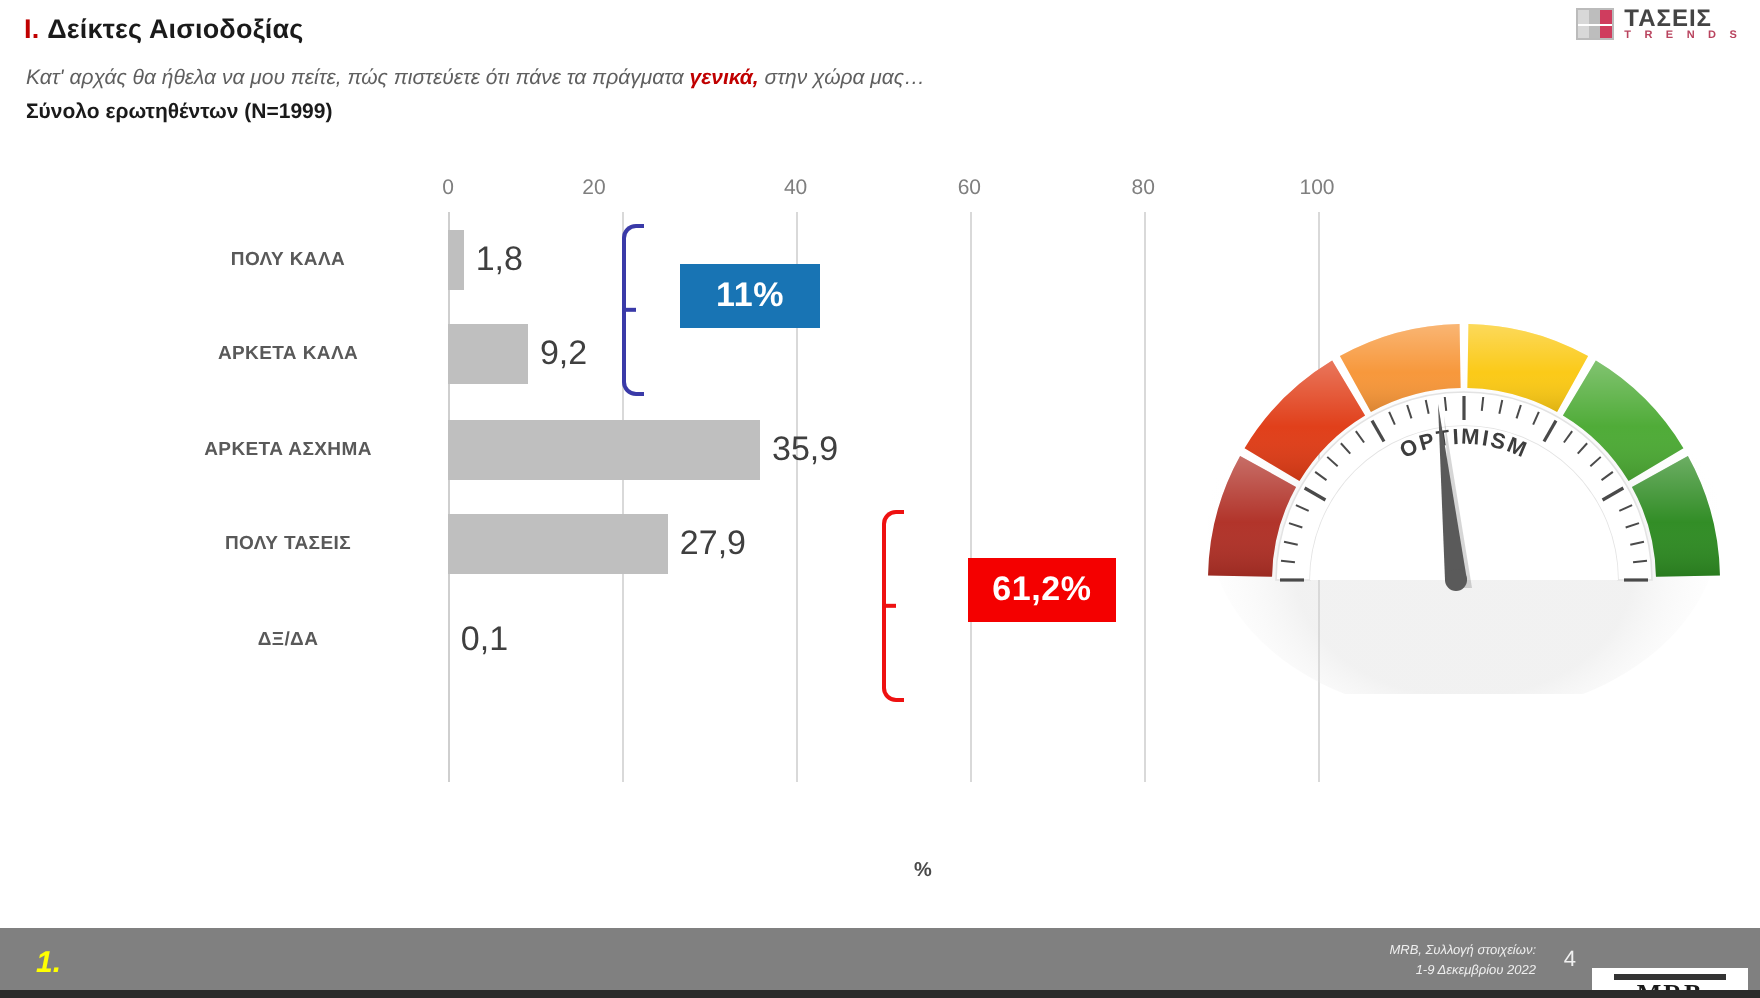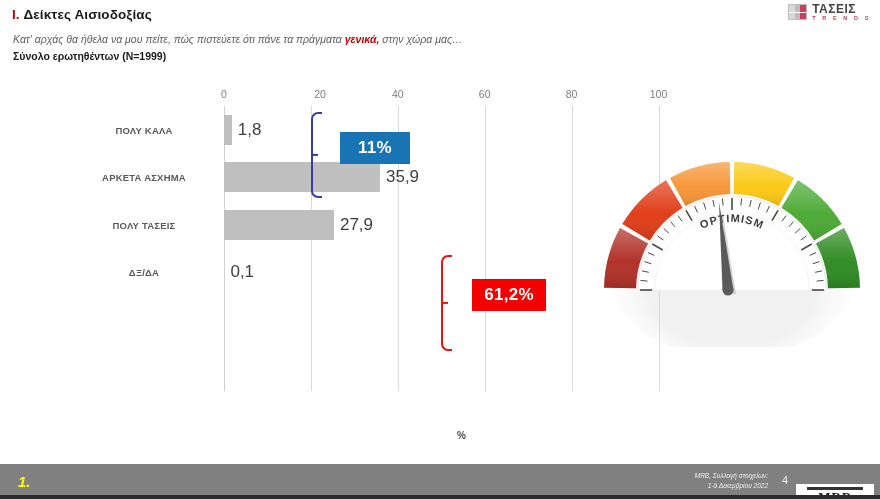--- a/index.html
+++ b/index.html
@@ -184,21 +184,21 @@
   .badge {
     position: absolute;
     display: flex;
     align-items: center;
     justify-content: center;
     color: #ffffff;
     font-weight: bold;
     letter-spacing: .3px;
   }
   .badge.blue { background: #1874b4; }
-  .badge.red  { background: #f40000; }
+  .badge.red  { background: #f40000; margin-left: 12px; }
 
   .unit-label {
     position: absolute;
     left: 457px;
     top: 430px;
     font-size: 10px;
     font-weight: bold;
     color: #4a4a4a;
   }
 
@@ -314,39 +314,44 @@
     <span class="brand-text">
       <span class="t1">ΤΑΣΕΙΣ</span>
       <span class="t2">T R E N D S</span>
     </span>
   </div>
 
   <div class="chart">
 
     <div class="axis-labels" id="axis-labels">
         <div class="tick-label" style="left: 224px;">0</div>
-        <div class="tick-label" style="left: 320px;">20</div>
+        <div class="tick-label" style="left: 297px;">20</div>
         <div class="tick-label" style="left: 397.8px;">40</div>
         <div class="tick-label" style="left: 484.7px;">60</div>
         <div class="tick-label" style="left: 571.6px;">80</div>
         <div class="tick-label" style="left: 658.5px;">100</div>
       </div>
     <div id="gridlines">
         <div class="gridline zero" style="left: 224px;"></div>
         <div class="gridline" style="left: 310.9px;"></div>
         <div class="gridline" style="left: 397.8px;"></div>
         <div class="gridline" style="left: 484.7px;"></div>
         <div class="gridline" style="left: 571.6px;"></div>
         <div class="gridline" style="left: 658.5px;"></div>
       </div>
     <div class="rows" id="rows">
         <div class="row">
           <div class="row-label">ΠΟΛΥ ΚΑΛΑ</div>
           <div class="bar" style="width: 7.821px; background: rgb(191, 191, 191);"></div>
           <div class="bar-value" style="left: 237.821px;">1,8</div>
+        </div>
+        <div class="row">
+          <div class="row-label">ΑΡΚΕΤΑ ΚΑΛΑ</div>
+          <div class="bar" style="width: 39.974px; background: rgb(191, 191, 191);"></div>
+          <div class="bar-value" style="left: 269.974px;">9,2</div>
         </div>
         <div class="row">
           <div class="row-label">ΑΡΚΕΤΑ ΑΣΧΗΜΑ</div>
           <div class="bar" style="width: 155.985px; background: rgb(191, 191, 191);"></div>
           <div class="bar-value" style="left: 385.986px;">35,9</div>
         </div>
         <div class="row">
           <div class="row-label">ΠΟΛΥ ΤΑΣΕΙΣ</div>
           <div class="bar" style="width: 109.928px; background: rgb(191, 191, 191);"></div>
           <div class="bar-value" style="left: 339.928px;">27,9</div>

